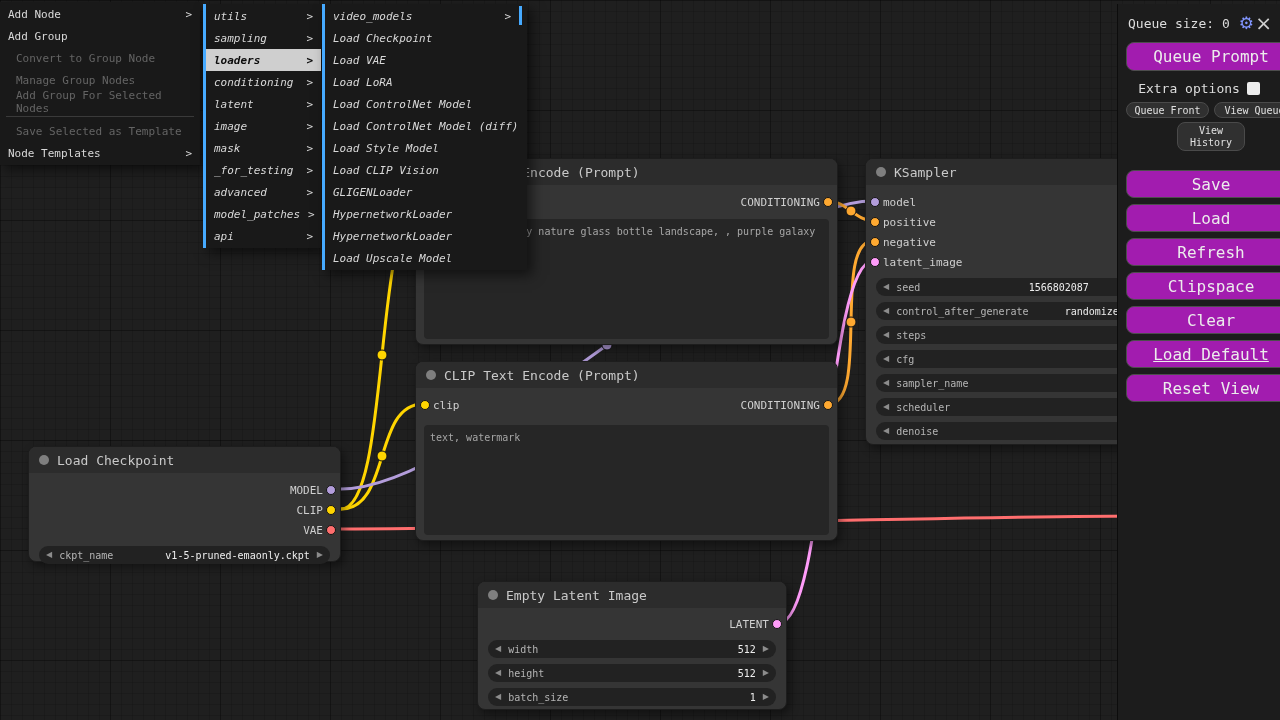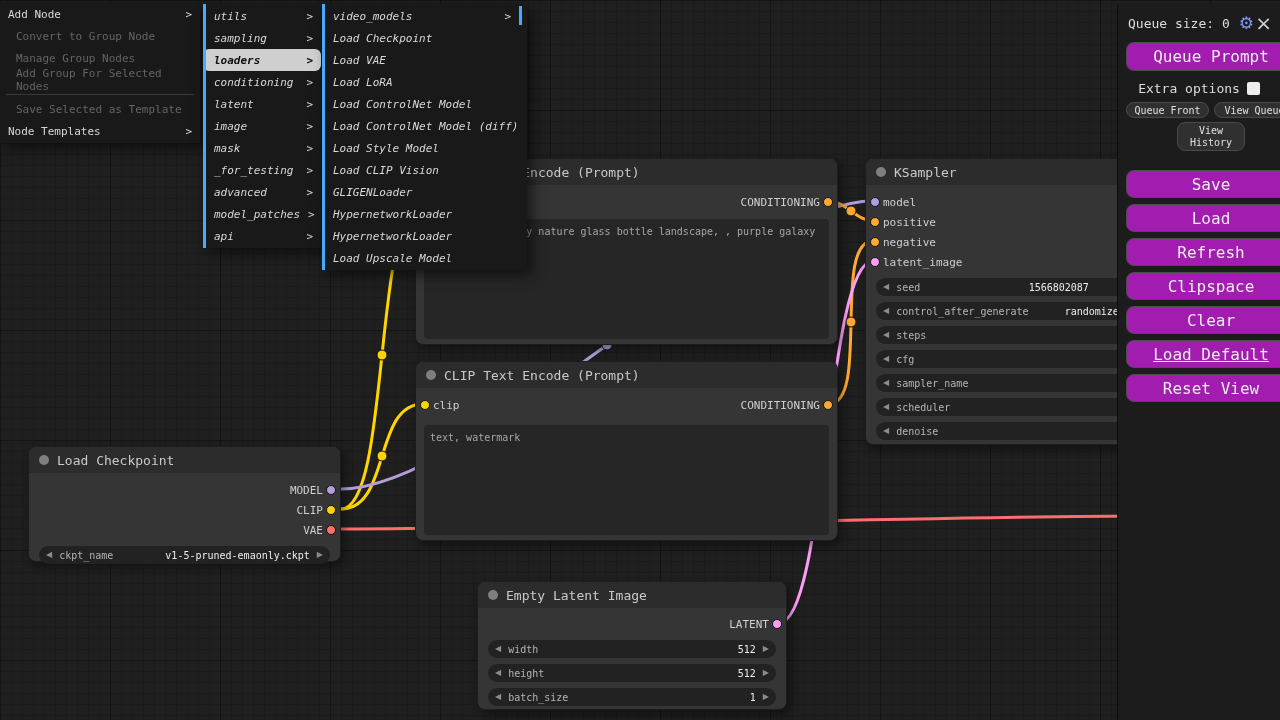--- a/index.html
+++ b/index.html
@@ -49,21 +49,21 @@
   .widget .arrow { font-size:8px; color:#8c8c8c; font-family:"DejaVu Sans",sans-serif; line-height:1; }
   .widget .wlabel { margin-left:7px; }
   .widget .wvalue { margin-left:auto; margin-right:7px; color:#ededed; }
   .widget .wvalue.val-shift { transform:translateX(-30px); }
 
   
   .menu { position:absolute; background:#191919; z-index:5; padding:1px 0;
           box-shadow:5px 5px 12px rgba(0,0,0,.55); font-size:11px; }
   .menu-item { height:22px; display:flex; align-items:center; padding:0 8px; color:#d8d8d8; cursor:default; }
   .menu-item.disabled { color:#646464;padding-left:16px; }
-  .menu-item.selected { background:#cfcfcf; color:#0d0d0d; font-weight:bold;border-radius:6px; }
+  .menu-item.selected { background:#cfcfcf; color:#0d0d0d; font-weight:bold; }
   .menu-item .sub-arrow { margin-left:auto; padding-left:8px; }
   .menu-sep { height:1px; background:#3a3a3a; margin:3px 6px; }
   .accent-strip { position:absolute; left:0; top:0; bottom:0; width:3px; background:#46AAFF; }
   .scroll-thumb { position:absolute; right:5px; top:2px; width:3px; height:19px; background:#46AAFF; }
   .menu.has-strip .menu-item { padding-left:11px;font-style:italic; }
 
   
   #panel { position:absolute; right:0; top:4px; width:163px; height:720px; z-index:10;
            background:#1c1c1c; border-left:1px solid #0c0c0c; color:#dddddd; }
   .panel-header { position:absolute; top:9px; left:10px; right:8px; display:flex; align-items:center; font-size:13px; }
@@ -255,20 +255,23 @@
       <span class="wvalue">1</span>
       <span class="arrow">▶</span>
     </div>
   </div>
 
   <div class="menu" style="left:0; top:2px; width:200px;">
     <div class="menu-item">
       <span>Add Node</span>
       <span class="sub-arrow">&gt;</span>
     </div>
+    <div class="menu-item">
+      <span>Add Group</span>
+    </div>
     <div class="menu-item disabled">
       <span>Convert to Group Node</span>
     </div>
     <div class="menu-item disabled">
       <span>Manage Group Nodes</span>
     </div>
     <div class="menu-item disabled">
       <span>Add Group For Selected Nodes</span>
     </div>
     <div class="menu-sep"></div>

